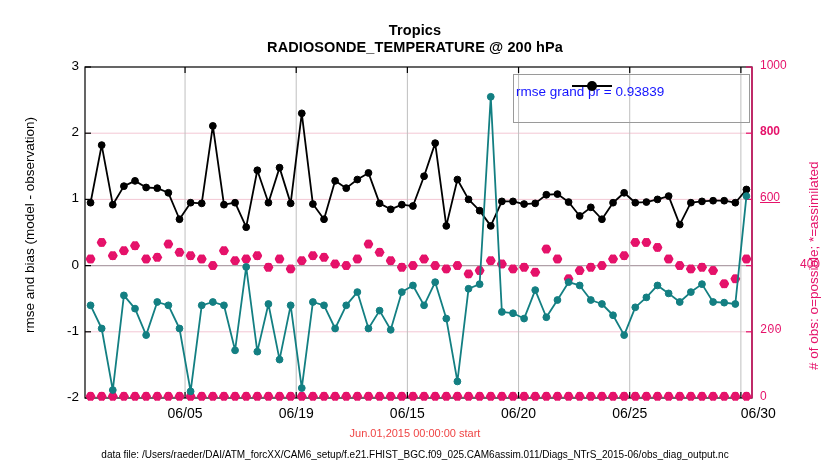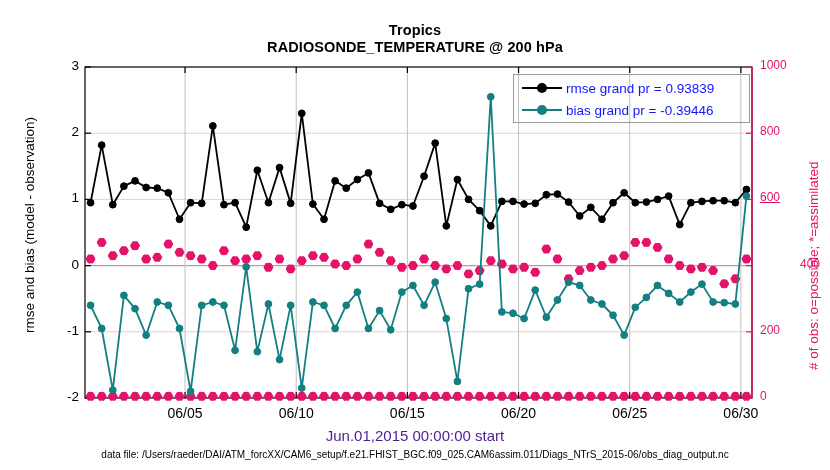--- a/index.html
+++ b/index.html
@@ -25,37 +25,37 @@
     font-size:13.5px;color:#000;text-align:center;white-space:nowrap;
     left:22px;top:355px;
   }
   .ylabel-right{
     position:absolute;font-size:13.5px;color:#E5126A;white-space:nowrap;
     transform:rotate(-90deg);transform-origin:left top;
     left:806px;top:370px;
   }
   .xlabel{
     position:absolute;left:0;top:427px;width:830px;text-align:center;
-    font-size:15px;color:#4c1d95;
+    font-size:11px;color:#ef4444;
   }
   .footer{
     position:absolute;left:0;top:449px;width:830px;text-align:center;
     font-size:10px;color:#000;letter-spacing:0px;
   }
   .ytick-l{position:absolute;font-size:13.5px;color:#000;text-align:right;width:40px;}
   .ytick-r{position:absolute;font-size:12px;color:#E5126A;text-align:left;width:60px;}
   .xtick{position:absolute;font-size:14px;color:#000;text-align:center;width:70px;}
 
   .legend{
     position:absolute;left:513px;top:74px;width:237px;height:49px;
     border:1px solid #9a9a9a;background:rgba(255,255,255,0.0);
     box-sizing:border-box;
   }
   .legend-row{position:absolute;height:22px;left:0;display:flex;align-items:center;}
-  .legend-row.r1{top:2px;}
+  .legend-row.r1{top:2px;flex-direction:column;}
   .legend-row.r2{top:24px;}
   .legend-swatch{width:44px;height:18px;position:relative;margin-left:6px;}
   .legend-swatch .lsline{position:absolute;left:2px;top:8px;width:40px;height:2.2px;}
   .legend-swatch .lsdot{position:absolute;left:17px;top:4px;width:10px;height:10px;border-radius:50%;}
   .legend-label{font-size:13.5px;color:#1414ff;white-space:nowrap;margin-left:2px;}
 </style>
 </head>
 <body>
 
 <div id="stage">
@@ -712,40 +712,33 @@
   <div class="footer">data file: /Users/raeder/DAI/ATM_forcXX/CAM6_setup/f.e21.FHIST_BGC.f09_025.CAM6assim.011/Diags_NTrS_2015-06/obs_diag_output.nc</div>
 
   <div class="legend">
     <div class="legend-row r1">
       <span class="legend-swatch">
         <span class="lsline" style="background:#000"></span>
           <span class="lsdot" style="background:#000"></span>
       </span>
       <span class="legend-label">rmse grand pr = 0.93839</span>
     </div>
-    <div class="legend-row r2">
-      <span class="legend-swatch">
-        <span class="lsline" style="background:#137F82"></span>
-          <span class="lsdot" style="background:#137F82"></span>
-      </span>
-      <span class="legend-label">bias grand pr = -0.39446</span>
-    </div>
   </div>
 
 <div class="ytick-l" style="left: 39px; top: 58px;">3</div>
     <div class="ytick-l" style="left: 39px; top: 124.2px;">2</div>
     <div class="ytick-l" style="left: 39px; top: 190.4px;">1</div>
     <div class="ytick-l" style="left: 39px; top: 256.6px;">0</div>
     <div class="ytick-l" style="left: 39px; top: 322.8px;">-1</div>
     <div class="ytick-l" style="left: 39px; top: 389px;">-2</div>
     <div class="ytick-r" style="left: 760px; top: 58px;">1000</div>
-    <div class="ytick-r" style="left: 760px; top: 124.2px;">800</div>
+    <div class="ytick-r" style="left: 760px; top: 124.2px; font-weight: bold;">800</div>
     <div class="ytick-r" style="left: 760px; top: 190.4px; text-decoration: underline;">600</div>
     <div class="ytick-r" style="left: 760px; top: 256.6px; text-align: right;">400</div>
-    <div class="ytick-r" style="left: 760px; top: 322.8px;">200</div>
+    <div class="ytick-r" style="left: 760px; top: 322.8px; font-family: Liberation Mono, monospace;">200</div>
     <div class="ytick-r" style="left: 760px; top: 389px;">0</div>
     <div class="xtick" style="left: 150.05px; top: 405px;">06/05</div>
-    <div class="xtick" style="left: 261.217px; top: 405px;">06/10</div>
+    <div class="xtick" style="left: 261.217px; top: 405px;">06/19</div>
     <div class="xtick" style="left: 372.383px; top: 405px; text-align: center;">06/15</div>
     <div class="xtick" style="left: 483.55px; top: 405px;">06/20</div>
     <div class="xtick" style="left: 594.717px; top: 405px;">06/25</div>
-    <div class="xtick" style="left: 705.883px; top: 405px;">06/30</div>
+    <div class="xtick" style="left: 705.883px; top: 405px; text-align: right;">06/30</div>
   </div>
 
 </body></html>

